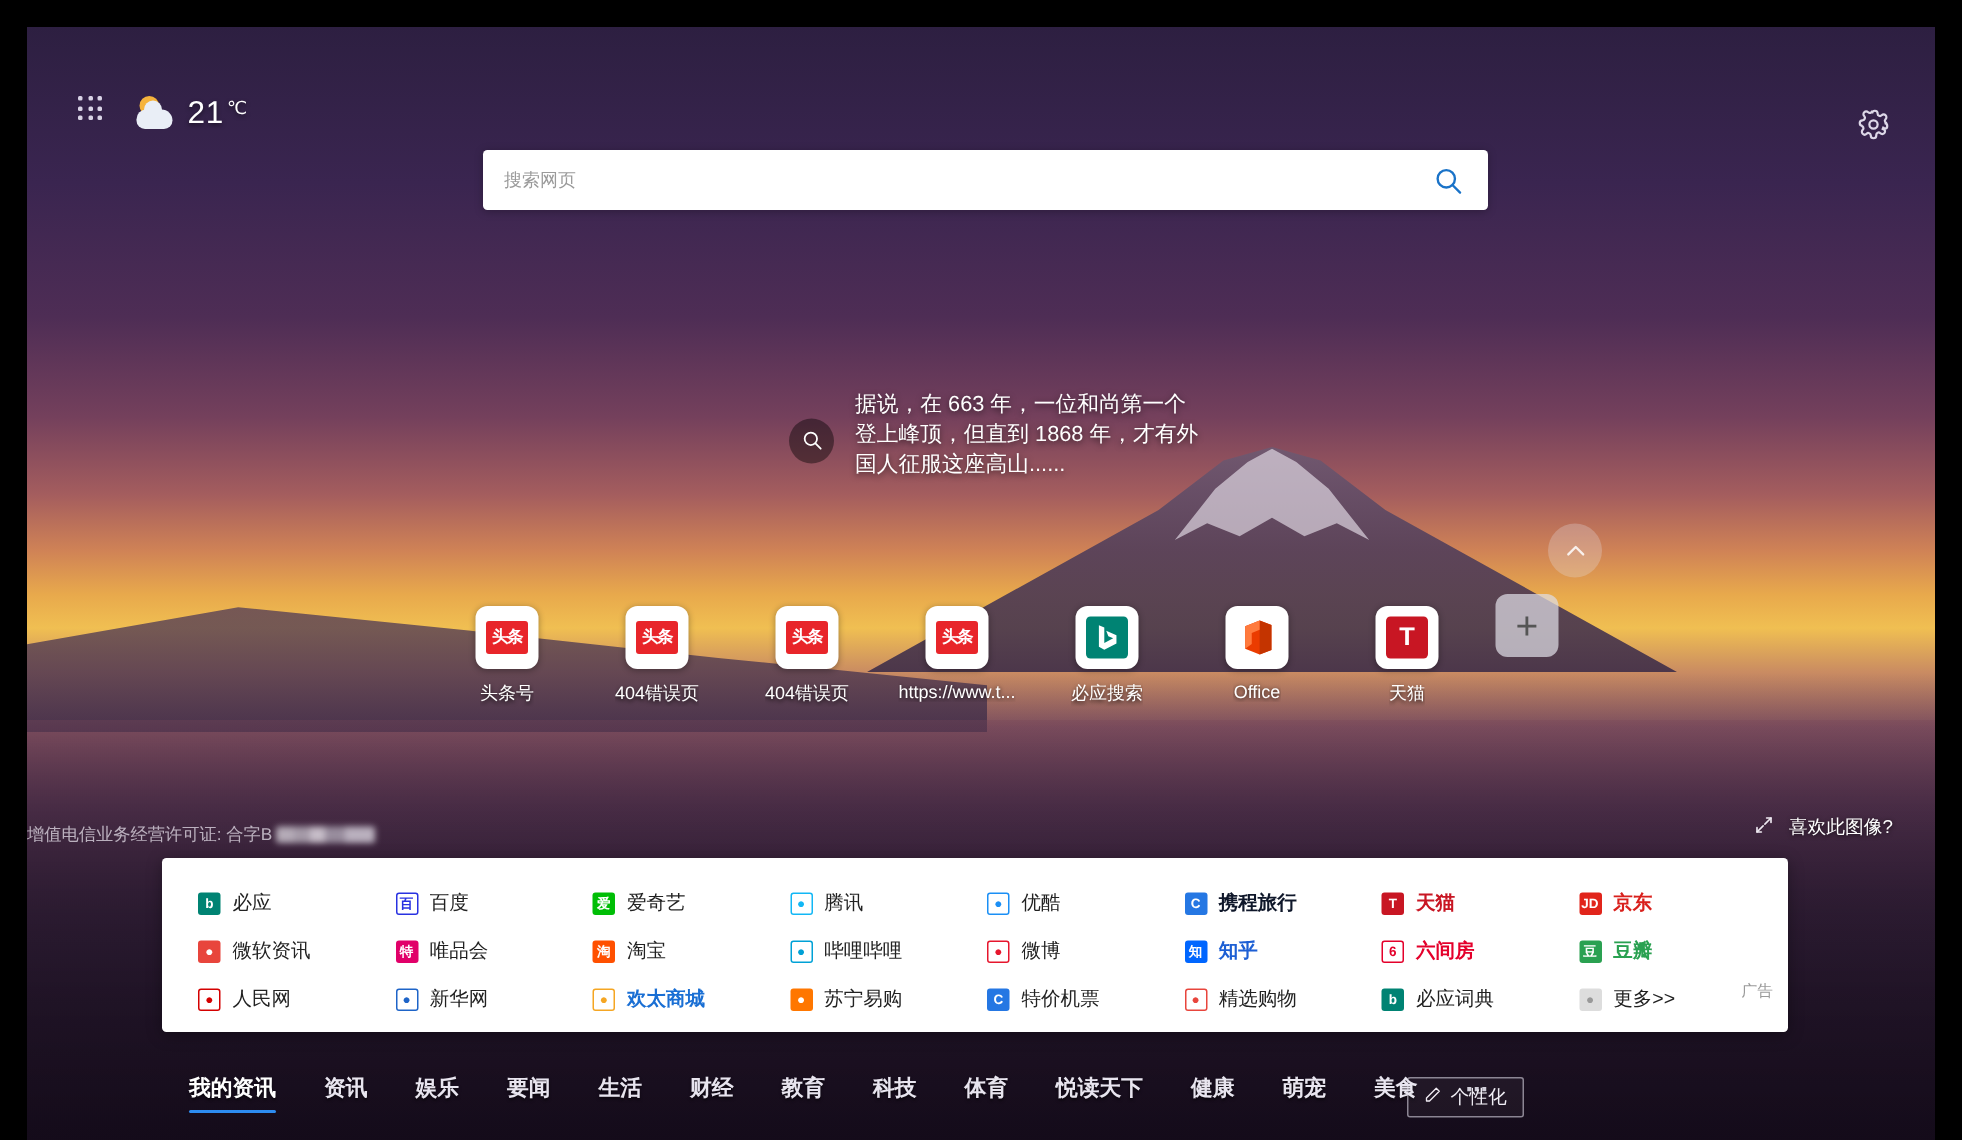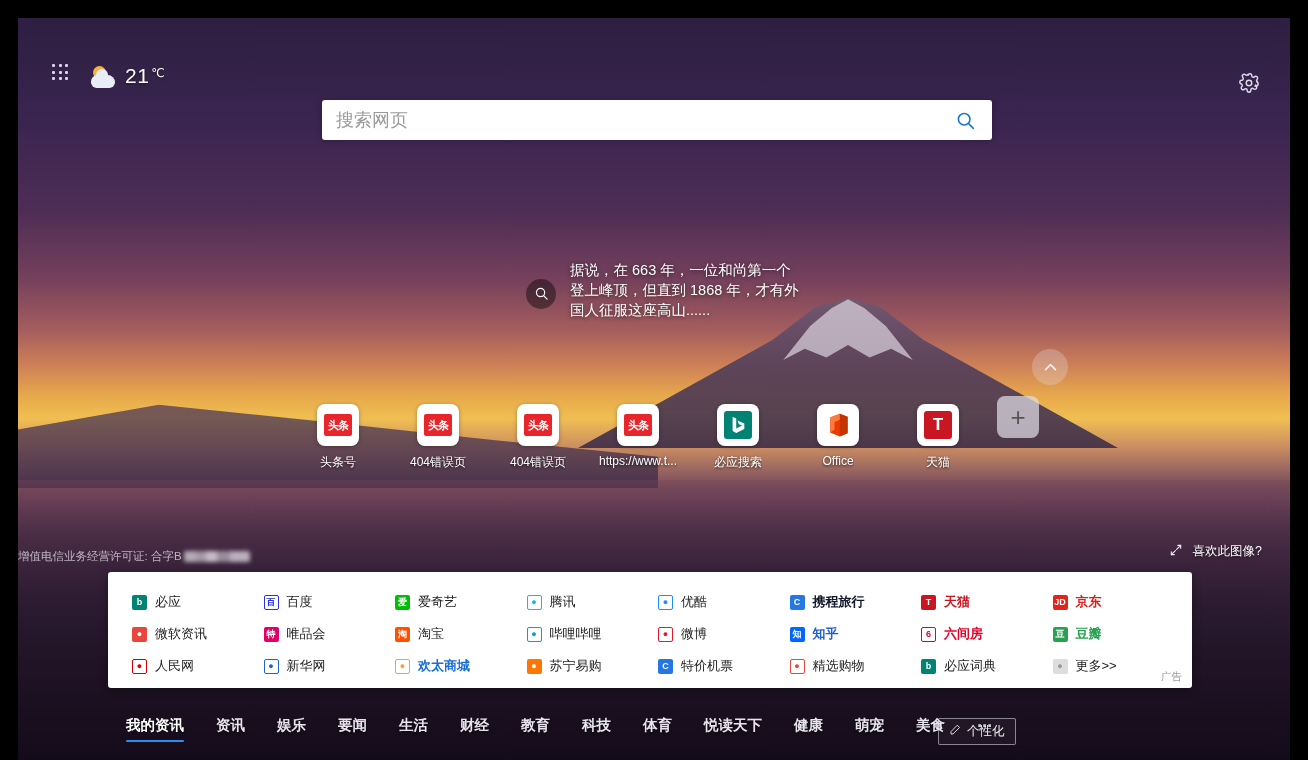--- a/index.html
+++ b/index.html
@@ -90,21 +90,21 @@
   }
   #apps-grid {
     position: absolute; left: 34px; top: 55px;
     width: 18px; height: 18px;
     display: grid; grid-template-columns: repeat(3,1fr); grid-template-rows: repeat(3,1fr);
     gap: 2px;
     transform: translateY(-9px);
   }
   #apps-grid i { display:block; width:3px; height:3px; background:#d9d4e6; border-radius:1px; }
 
-  #weather { position:absolute; left: 72px; top: 46px; display:flex; align-items:flex-end; gap:9px; }
+  #weather { position:absolute; left: 72px; top: 46px; display:flex; align-items:flex-start; gap:9px; }
   #weather .wicon { position:relative; width:26px; height:22px; }
   #weather .wicon .sun {
     position:absolute; left:3px; top:0; width:13px; height:13px;
     background:#f5b33c; border-radius:50%;
   }
   #weather .wicon .cloud {
     position:absolute; left:1px; bottom:0; width:24px; height:13px;
     background:#e9eef6; border-radius:8px 9px 7px 7px;
   }
   #weather .wicon .cloud::before {
@@ -125,21 +125,21 @@
   
   #searchbox {
     position: absolute; left: 304px; top: 82px;
     width: 670px; height: 40px;
     background:#fff; border-radius:3px;
     display:flex; align-items:center;
     box-shadow: 0 1px 6px rgba(0,0,0,.25);
   }
   #search-input {
     flex:1; border:none; outline:none; height:100%;
-    padding: 0 14px; font-size:18px; color:#333;
+    padding: 0 14px; font-size:12px; color:#333;
     font-family:"Liberation Sans","DejaVu Sans",sans-serif;
     background:transparent;
   }
   #search-input::placeholder { color:#9a9a9a; }
   #search-btn { width:54px; height:100%; display:flex; align-items:center; justify-content:center; cursor:pointer; }
 
   
   #caption-wrap {
     position:absolute; left: 508px; top: 242px; width: 305px;
     display:flex; gap:14px; align-items:center;
@@ -229,21 +229,21 @@
     display:flex; align-items:center; gap:8px; cursor:pointer;
     font-size:13px; color:#222; white-space:nowrap;
   }
   .link-item .lico {
     width:15px; height:15px; border-radius:2px; flex:0 0 auto;
     display:flex; align-items:center; justify-content:center;
     font-size:9px; font-weight:bold; color:#fff; line-height:1;
   }
   .link-item.accent .llabel { font-weight:bold; }
   #ad-label {
-    position:absolute; right: 10px; bottom: 4px;
+    position:absolute; right: 10px; bottom: 20px;
     font-size:10.5px; color:#9a9a9a;
   }
 
   
   #bottom-nav {
     position:absolute; left: 0; right:0; top: 686px; height: 56px;
   }
   #nav-items {
     position:absolute; left: 108px; top: 8px;
     display:flex; align-items:center; gap: 0;

